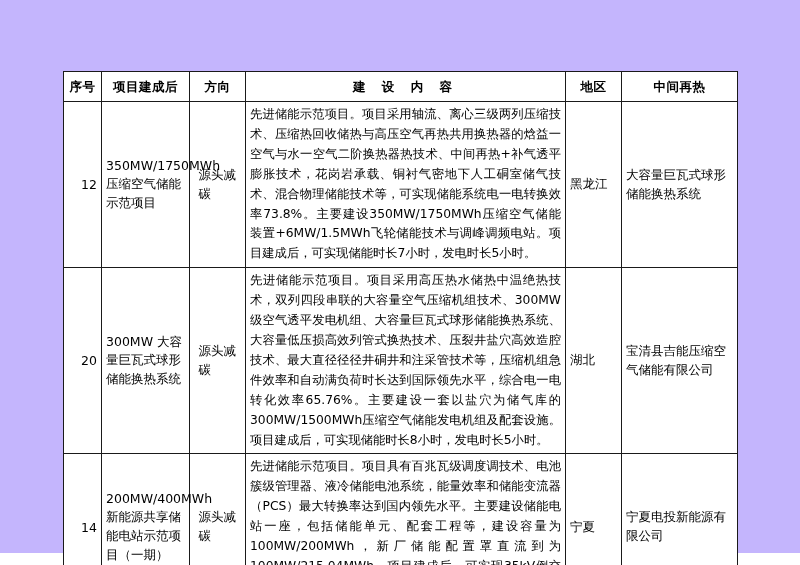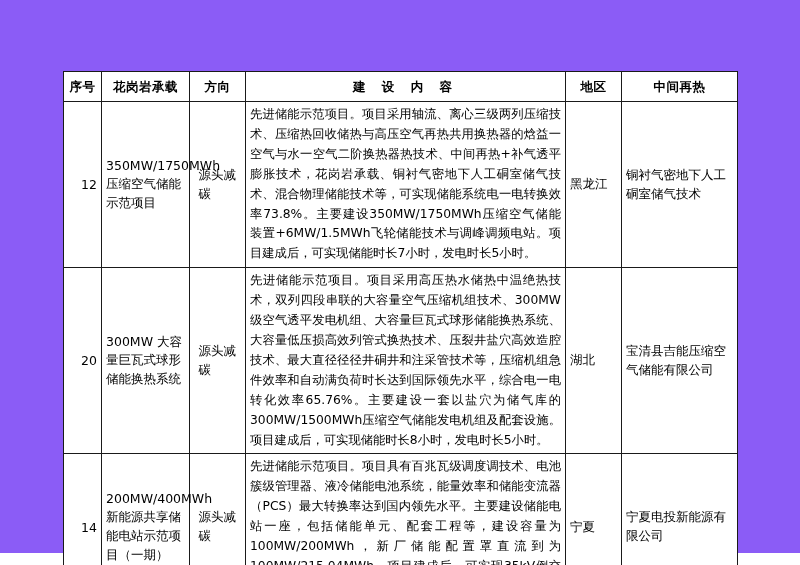--- a/index.html
+++ b/index.html
@@ -11,21 +11,21 @@
     height: 565px;
     background: #ffffff;
     font-family: "DejaVu Sans", "Liberation Sans", sans-serif;
     color: #000000;
     overflow: hidden;
   }
   .page {
     position: relative;
     width: 800px;
     height: 553px;
-    background: #8b5cf6;
+    background: #c4b5fd;
   }
   .table-wrap {
     position: absolute;
     left: 63px;
     top: 71px;
     width: 674px;
   }
   table.doc-table {
     border-collapse: collapse;
     width: 674px;
@@ -113,35 +113,35 @@
         <col class="col-w-idx">
         <col class="col-w-name">
         <col class="col-w-dir">
         <col class="col-w-content">
         <col class="col-w-region">
         <col class="col-w-entity">
       </colgroup>
       <thead>
         <tr>
           <th>序号</th>
-          <th>花岗岩承载</th>
+          <th>项目建成后</th>
           <th>方向</th>
           <th class="col-content">建 设 内 容</th>
           <th>地区</th>
           <th>中间再热</th>
         </tr>
       </thead>
       <tbody>
         <tr>
           <td class="c-idx">12</td>
           <td class="c-name">350MW/1750MWh 压缩空气储能示范项目</td>
           <td class="c-dir"><span class="dir-inner">源头减碳</span></td>
           <td class="c-body">先进储能示范项目。项目采用轴流、离心三级两列压缩技术、压缩热回收储热与高压空气再热共用换热器的焓益一空气与水一空气二阶换热器热技术、中间再热+补气透平膨胀技术，花岗岩承载、铜衬气密地下人工硐室储气技术、混合物理储能技术等，可实现储能系统电一电转换效率73.8%。主要建设350MW/1750MWh压缩空气储能装置+6MW/1.5MWh飞轮储能技术与调峰调频电站。项目建成后，可实现储能时长7小时，发电时长5小时。</td>
           <td class="c-region">黑龙江</td>
-          <td class="c-entity">铜衬气密地下人工硐室储气技术</td>
+          <td class="c-entity">大容量巨瓦式球形储能换热系统</td>
         </tr>
         <tr>
           <td class="c-idx">20</td>
           <td class="c-name">300MW 大容量巨瓦式球形储能换热系统</td>
           <td class="c-dir"><span class="dir-inner">源头减碳</span></td>
           <td class="c-body">先进储能示范项目。项目采用高压热水储热中温绝热技术，双列四段串联的大容量空气压缩机组技术、300MW级空气透平发电机组、大容量巨瓦式球形储能换热系统、大容量低压损高效列管式换热技术、压裂井盐穴高效造腔技术、最大直径径径井硐井和注采管技术等，压缩机组急件效率和自动满负荷时长达到国际领先水平，综合电一电转化效率65.76%。主要建设一套以盐穴为储气库的300MW/1500MWh压缩空气储能发电机组及配套设施。项目建成后，可实现储能时长8小时，发电时长5小时。</td>
           <td class="c-region">湖北</td>
           <td class="c-entity">宝清县吉能压缩空气储能有限公司</td>
         </tr>
         <tr>

